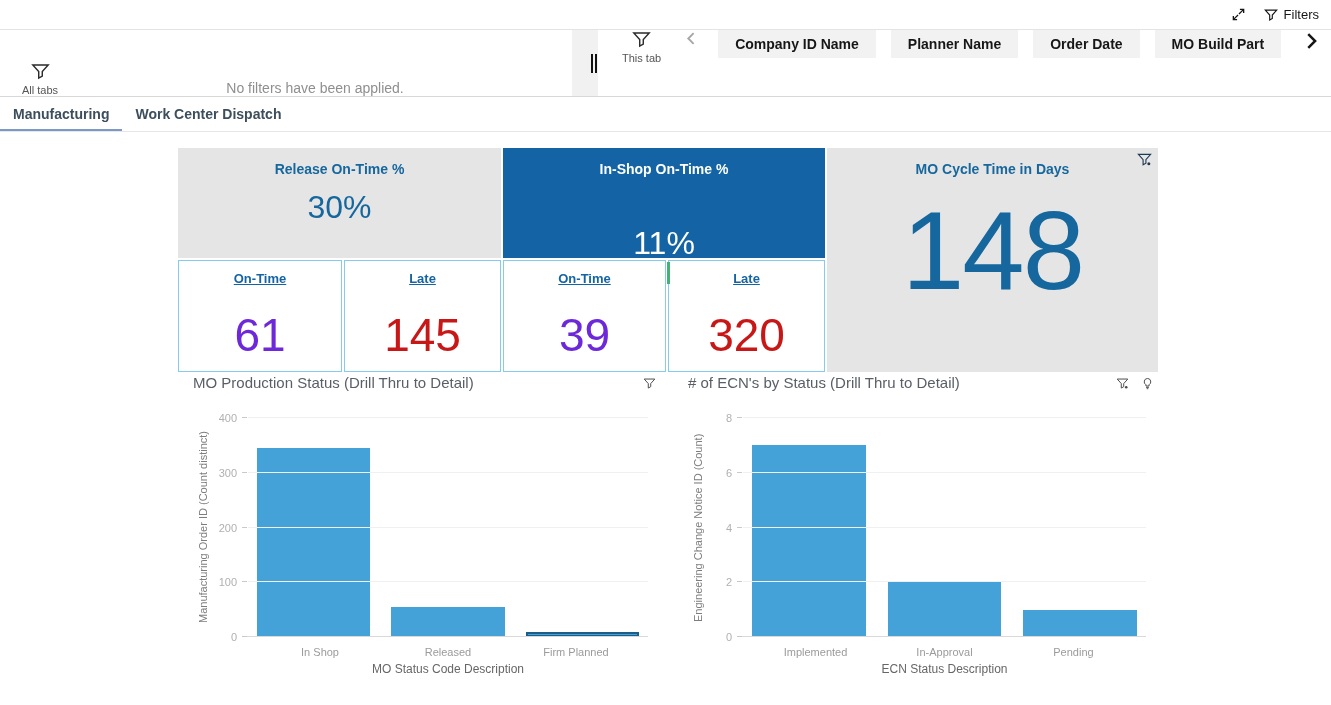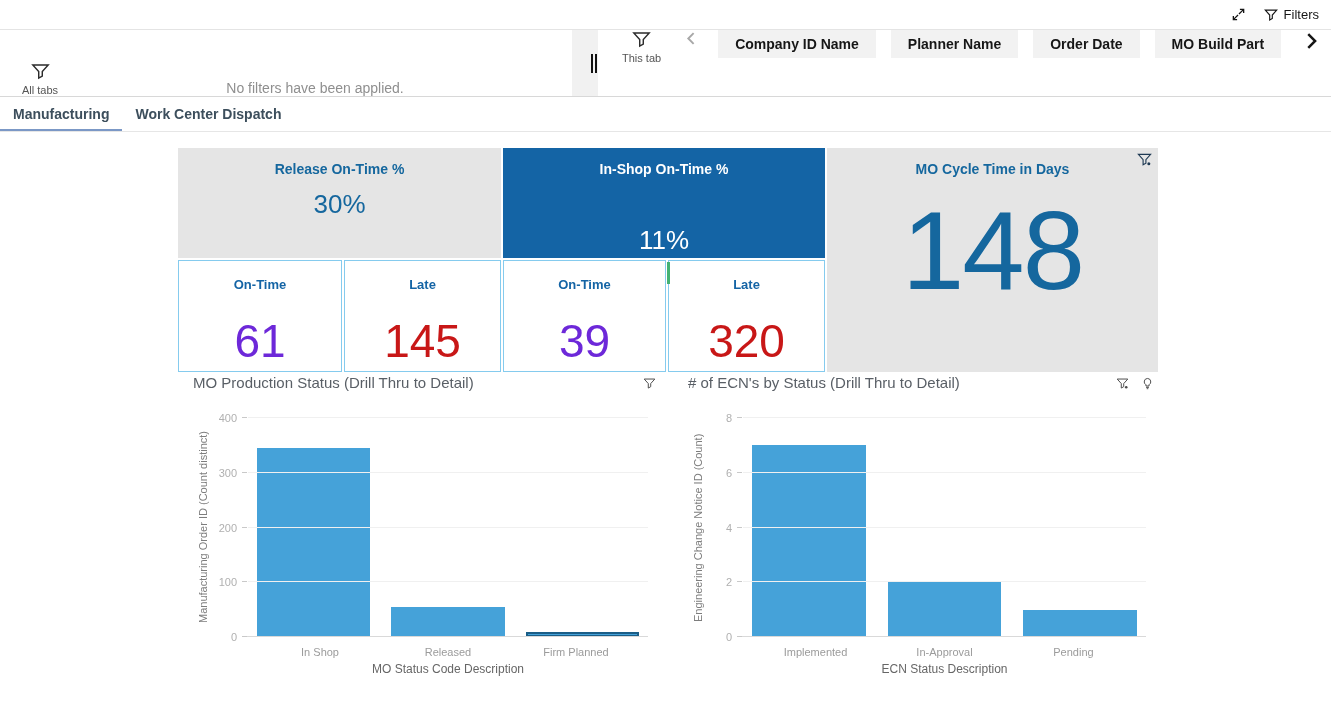--- a/index.html
+++ b/index.html
@@ -33,25 +33,25 @@
 
   
   .kpi-block { position:absolute; left:178px; top:148px; width:980px; height:224px; }
   .card { position:absolute; display:flex; flex-direction:column; align-items:center; }
   .card-light { background:#e5e5e5; color:#15679e; }
   .card-dark  { background:#1464a5; color:#fff;gap:36px; }
   .card-title { font-size:14px; font-weight:bold; margin-top:13px; }
   .card-release { left:0; top:0; width:323px; height:110px; }
   .card-inshop  { left:325px; top:0; width:322px; height:110px; }
   .card-cycle   { left:649px; top:0; width:331px; height:224px; }
-  .pct-value { font-size:26px; margin-top:12px; }
+  .pct-value { font-size:32px; margin-top:12px; }
   .big-value { font-size:112px; line-height:1; margin-top:18px; letter-spacing:-2px; }
   .card-cycle .funnel-corner { position:absolute; top:4px; right:6px; color:#1f3a54; }
   .subcard { position:absolute; background:#fff; border:1px solid #85cbee; display:flex; flex-direction:column; align-items:center; }
-  .subcard .sub-title { font-size:13px; font-weight:bold; color:#1464a5; margin-top:16px; }
+  .subcard .sub-title { font-size:13px; font-weight:bold; color:#1464a5; margin-top:10px;text-decoration:underline; }
   .sub-value { font-size:46px; margin-top:22px; }
   .val-green { color:#6d28d9; }
   .val-red { color:#c81717; }
   .sub1 { left:0;     top:112px; width:164px; height:112px; }
   .sub2 { left:166px; top:112px; width:157px; height:112px; }
   .sub3 { left:325px; top:112px; width:163px; height:112px; }
   .sub4 { left:490px; top:112px; width:157px; height:112px; }
   .scroll-indicator { position:absolute; left:489px; top:114px; width:3px; height:22px; background:#44b274; }
 
   

